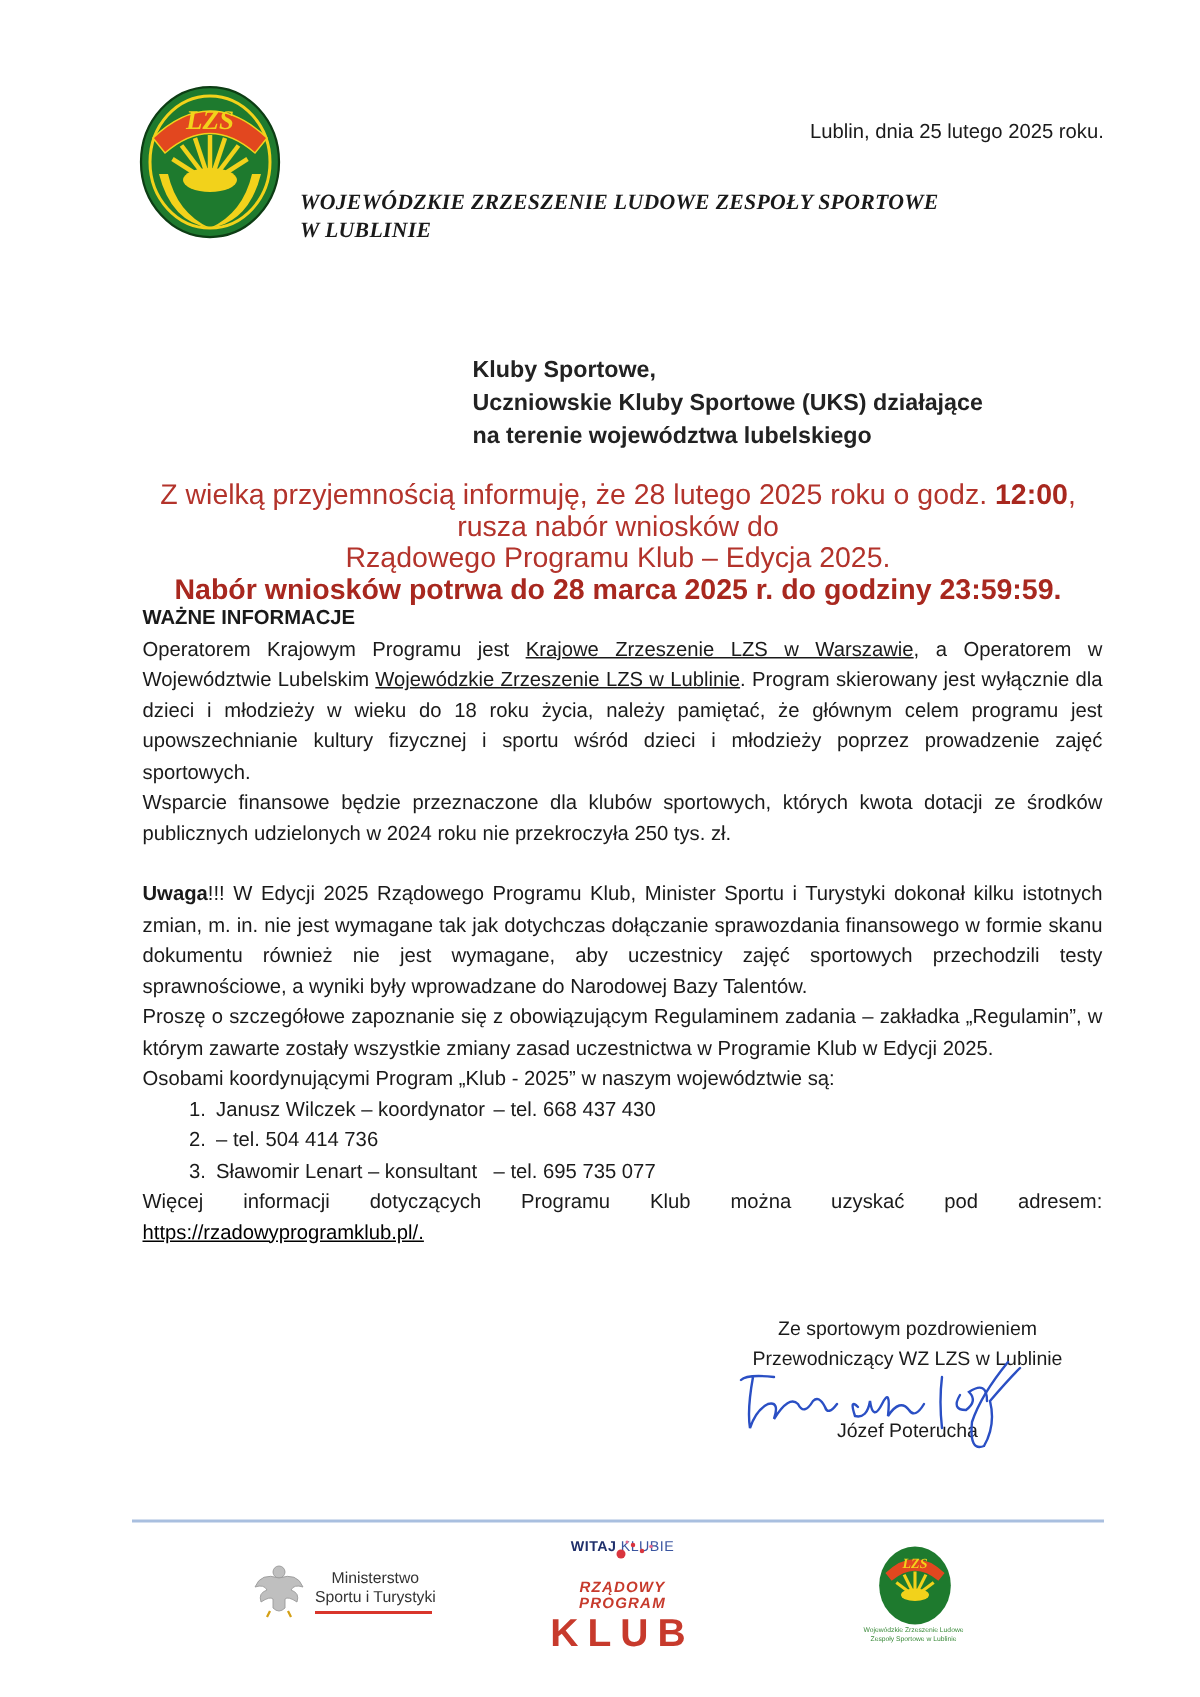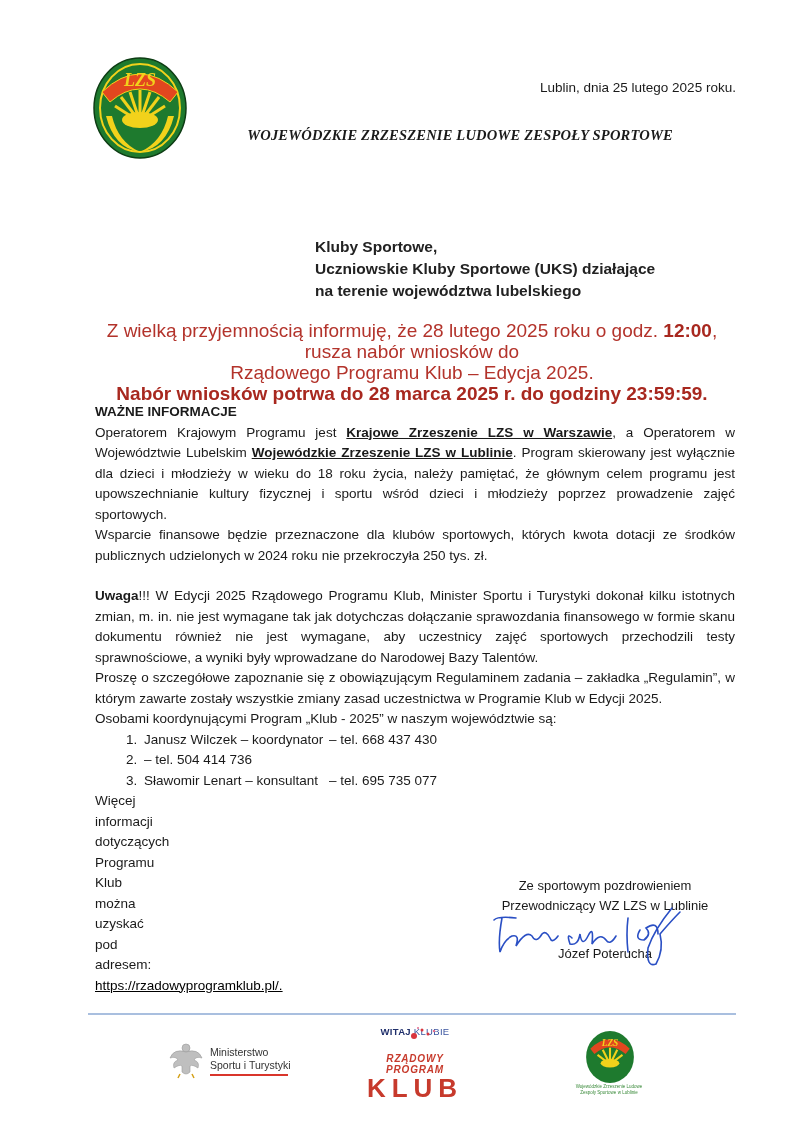--- a/index.html
+++ b/index.html
@@ -1,42 +1,42 @@
 <!DOCTYPE html>
 <html><head>
 <meta charset="utf-8">
 <style>
   html, body { margin:0; padding:0; background:#ffffff; }
   body { width:800px; height:1131px; position:relative; overflow:hidden;
          font-family:"Liberation Sans", sans-serif; color:#1a1a1a; }
   .abs { position:absolute; }
   .logo-top { left:92px; top:56px; width:96px; height:104px; }
   .date { left:540px; top:80px; font-size:13.5px; }
-  .org { left:200px; top:126px; width:520px; text-align:center;
+  .org { left:200px; top:126px; width:520px; text-align:left;
          font-family:"Liberation Serif", serif; font-style:italic; font-weight:bold;
          font-size:14.5px; line-height:19px; letter-spacing:0.2px; }
   .recipient { left:315px; top:236px; font-weight:bold; font-size:15.5px; line-height:22px; color:#222; }
   .announce { left:92px; top:320px; width:640px; text-align:center; color:#b3332b;
               font-size:19px; line-height:21px; }
   .announce b { color:#a8281f; }
   .body { left:95px; top:402px; width:640px; font-size:13.5px; line-height:20.5px; }
   .body p { margin:0; text-align:justify; text-align-last:left; }
   .body .heading { text-align:center; font-weight:bold; }
   .body .spacer { height:20px; }
-  .body u b, .body b u { font-weight:bold; }
+  .body u b, .body b u { font-weight:normal; }
   .list { margin:0; padding:0; list-style:none; }
   .list li { display:flex; padding-left:31px; }
   .list .num { width:18px; }
   .list .name { width:185px; }
-  .justify-line { display:flex; justify-content:space-between;flex-direction:column; }
+  .justify-line { display:flex; justify-content:space-between; }
   .link { color:#000000; text-decoration:underline; }
   .closing { left:460px; top:876px; width:290px; text-align:center; font-size:13px; line-height:20px; }
   .sig { left:476px; top:890px; width:240px; height:80px; }
   .footer-line { left:88px; top:1013px; width:648px; height:2px; background:#a9bfdf; }
-  .f1 { left:168px; top:1040px; width:130px; height:40px; }
+  .f1 { left:168px; top:1040px; width:130px; height:40px;text-align:center; }
   .f1 .txt { position:absolute; left:42px; top:6px; font-size:10.5px; line-height:13px; color:#333; }
   .f1 .bar { position:absolute; left:42px; top:34px; width:78px; height:2px; background:#d9352b; }
   .f2 { left:360px; top:1026px; width:110px; height:70px; text-align:center; }
   .f2 .witaj { font-size:9.5px; font-weight:bold; color:#1f2f6b; letter-spacing:0.3px; }
   .f2 .witaj span { color:#3a55a0; font-weight:normal; }
   .f2 .rzad { font-size:10px; color:#c73a2c; font-weight:bold; letter-spacing:0.8px; margin-top:16px;font-style:italic; }
   .f2 .klub { font-size:26px; color:#c73a2c; font-weight:bold; letter-spacing:6px; line-height:26px; }
   .f3 { left:575px; top:1030px; width:70px; height:72px; }
   .f3 .cap { position:absolute; left:-6px; top:54px; width:80px; text-align:center; font-size:4.5px; line-height:5.5px; color:#3a8a3a; }
 </style>
@@ -61,20 +61,21 @@
     <path d="M14 60 Q22 92 48 96 Q26 86 20 60 Z" fill="#f2d21b"></path>
     <path d="M82 60 Q74 92 48 96 Q70 86 76 60 Z" fill="#f2d21b"></path>
     <text x="48" y="30" text-anchor="middle" font-family="Liberation Serif, serif" font-weight="bold" font-style="italic" font-size="18" fill="#f2d21b">LZS</text>
   </svg>
 </div>
 
 <div class="abs date">Lublin, dnia 25 lutego 2025 roku.</div>
 
 <div class="abs org">
   <div>WOJEWÓDZKIE ZRZESZENIE LUDOWE ZESPOŁY SPORTOWE</div>
+  <div>W LUBLINIE</div>
 </div>
 
 <div class="abs recipient">
   <div>Kluby Sportowe,</div>
   <div>Uczniowskie Kluby Sportowe (UKS) działające</div>
   <div>na terenie województwa lubelskiego</div>
 </div>
 
 <div class="abs announce">
   <div><span>Z wielką przyjemnością informuję, że 28 lutego 2025 roku o godz. </span><b>12:00</b><span>, rusza nabór wniosków do</span></div>

